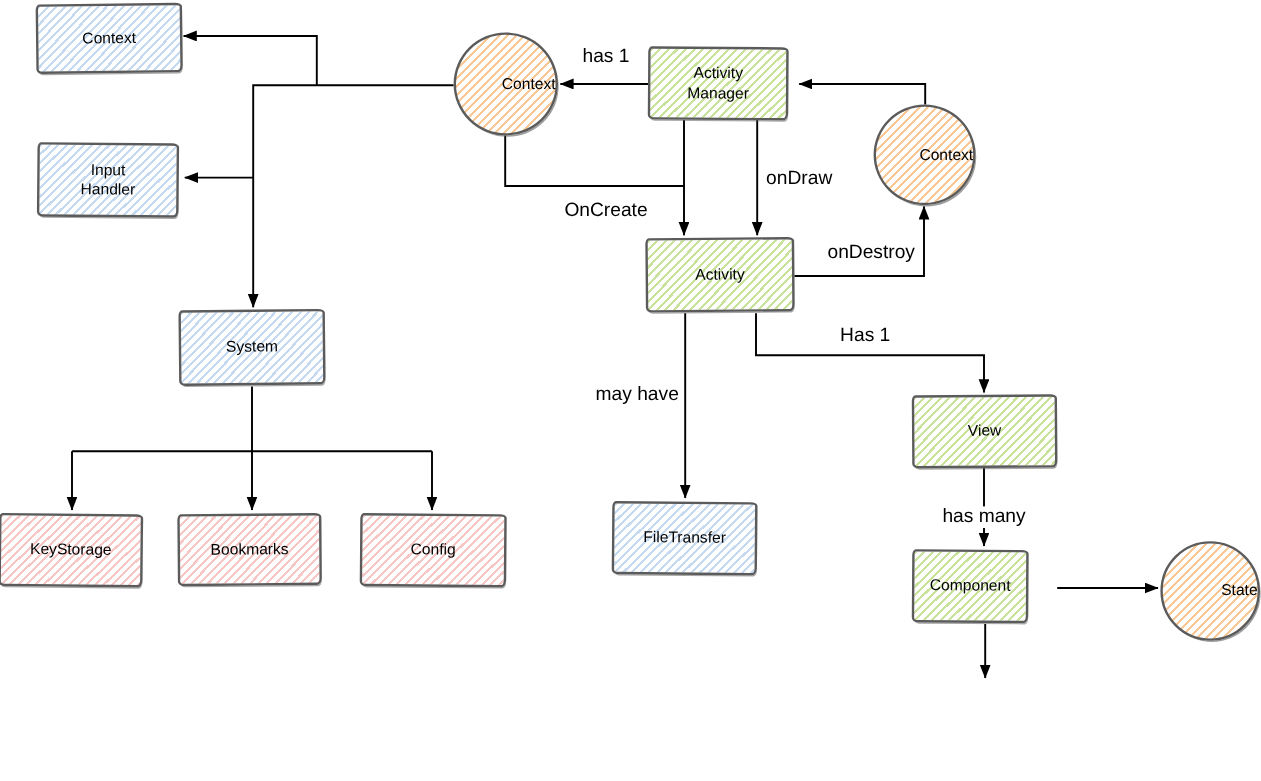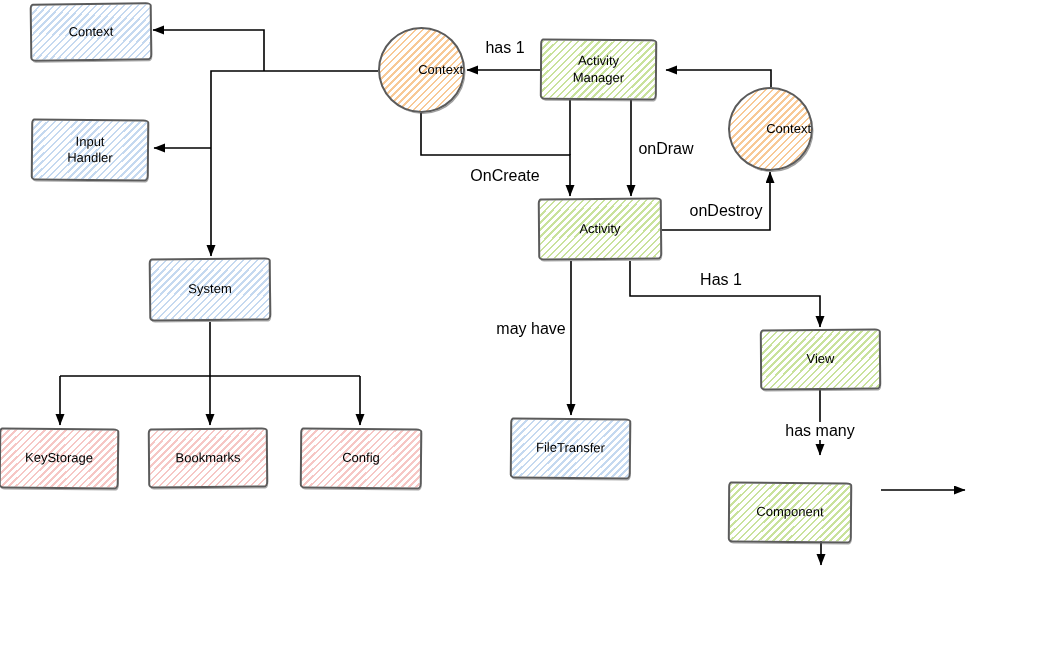--- a/index.html
+++ b/index.html
@@ -117,32 +117,35 @@
   </div>
 
   <div class="node rect hatch-blue" style="left:510px;top:418px;width:121px;height:61px;transform:rotate(0.5deg);">
     <span class="node-label">FileTransfer</span>
   </div>
 
   <div class="node rect hatch-green" style="left:760px;top:329px;width:121px;height:61px;transform:rotate(-0.4deg);">
     <span class="node-label">View</span>
   </div>
 
-  <div class="node rect hatch-green" style="left:728px;top:458px;width:124px;height:61px;transform:rotate(0.4deg);margin-top:24px;">
+  <div class="node rect hatch-green" style="left:760px;top:458px;width:97px;height:61px;transform:rotate(0.4deg);">
     <span class="node-label">Component</span>
   </div>
 
   <div class="node circle hatch-orange" style="left:378px;top:27px;width:87px;height:86px;">
     <span class="node-label">Context</span>
   </div>
 
   <div class="node circle hatch-orange" style="left:728px;top:87px;width:85px;height:84px;">
     <span class="node-label">Context</span>
   </div>
 
+  <div class="node circle hatch-orange" style="left:967px;top:451px;width:83px;height:83px;">
+    <span class="node-label">State</span>
+  </div>
 
 
   <div class="edge-label" style="left:505px;top:48px;">has 1</div>
   <div class="edge-label" style="left:505px;top:130px;margin-top:46px;">OnCreate</div>
   <div class="edge-label" style="left:666px;top:149px;">onDraw</div>
   <div class="edge-label" style="left:726px;top:211px;">onDestroy</div>
   <div class="edge-label" style="left:721px;top:280px;">Has 1</div>
   <div class="edge-label" style="left:531px;top:329px;">may have</div>
   <div class="edge-label" style="left:820px;top:431px;">has many</div>
 

